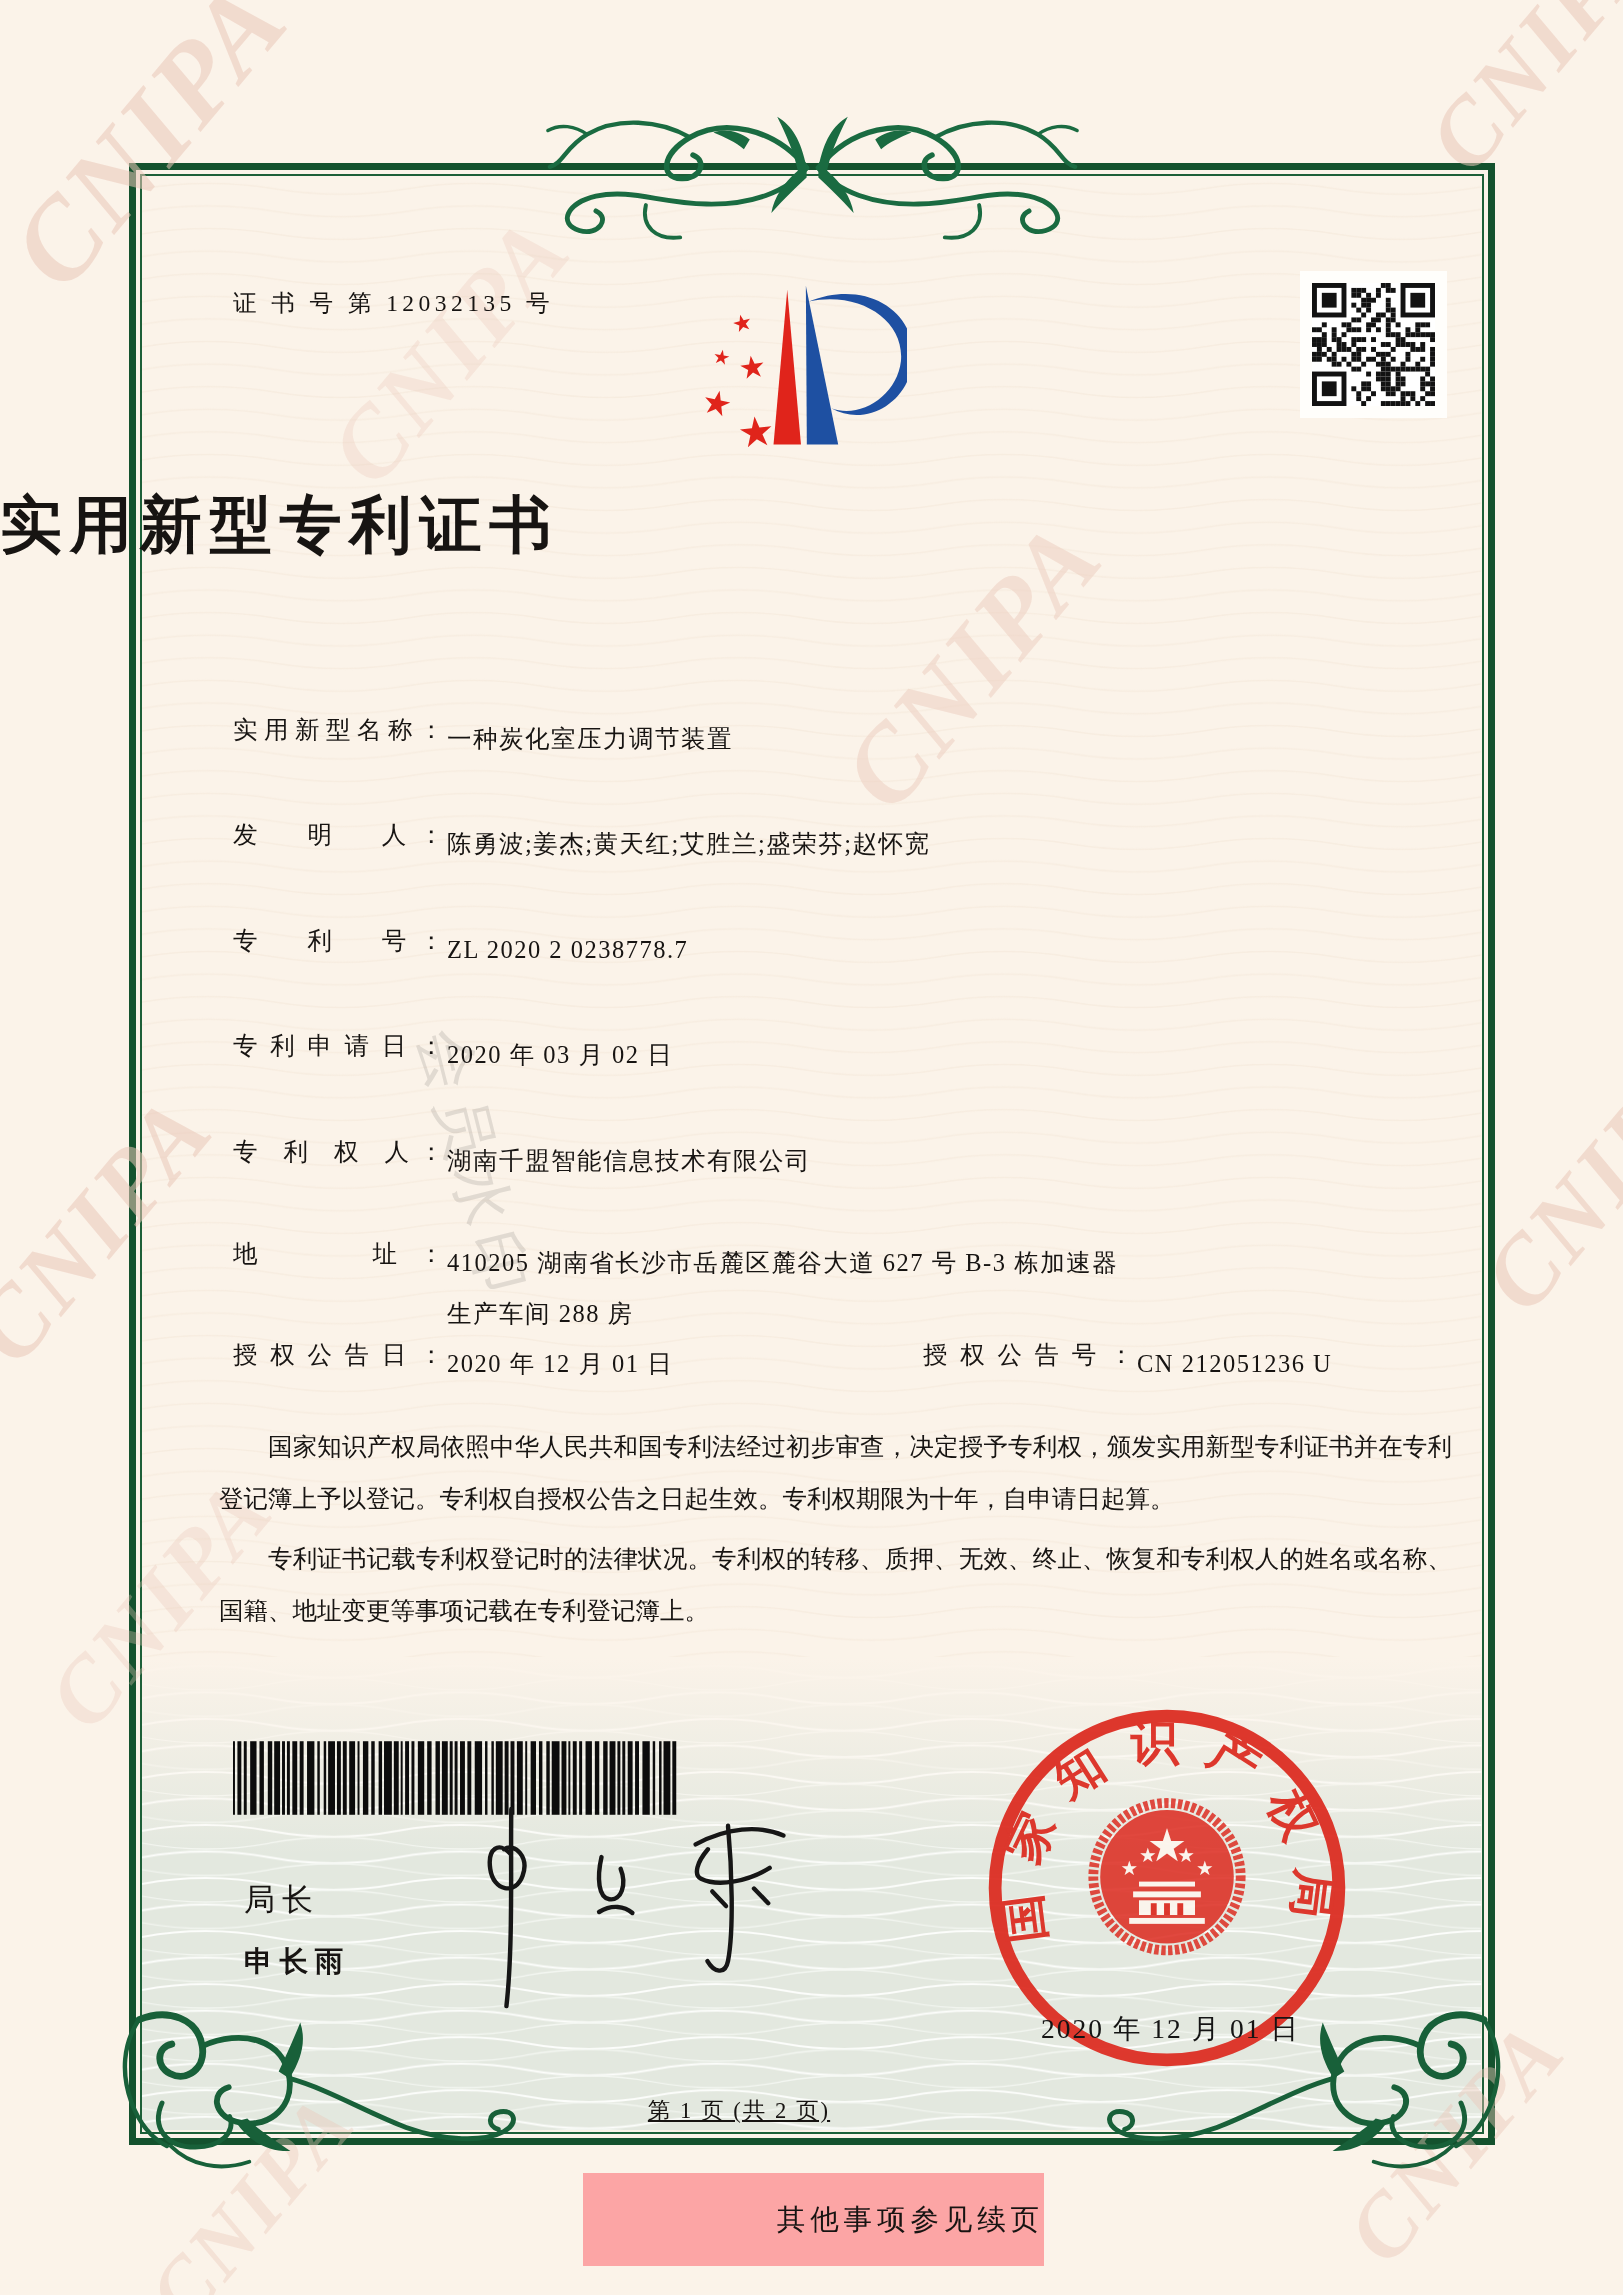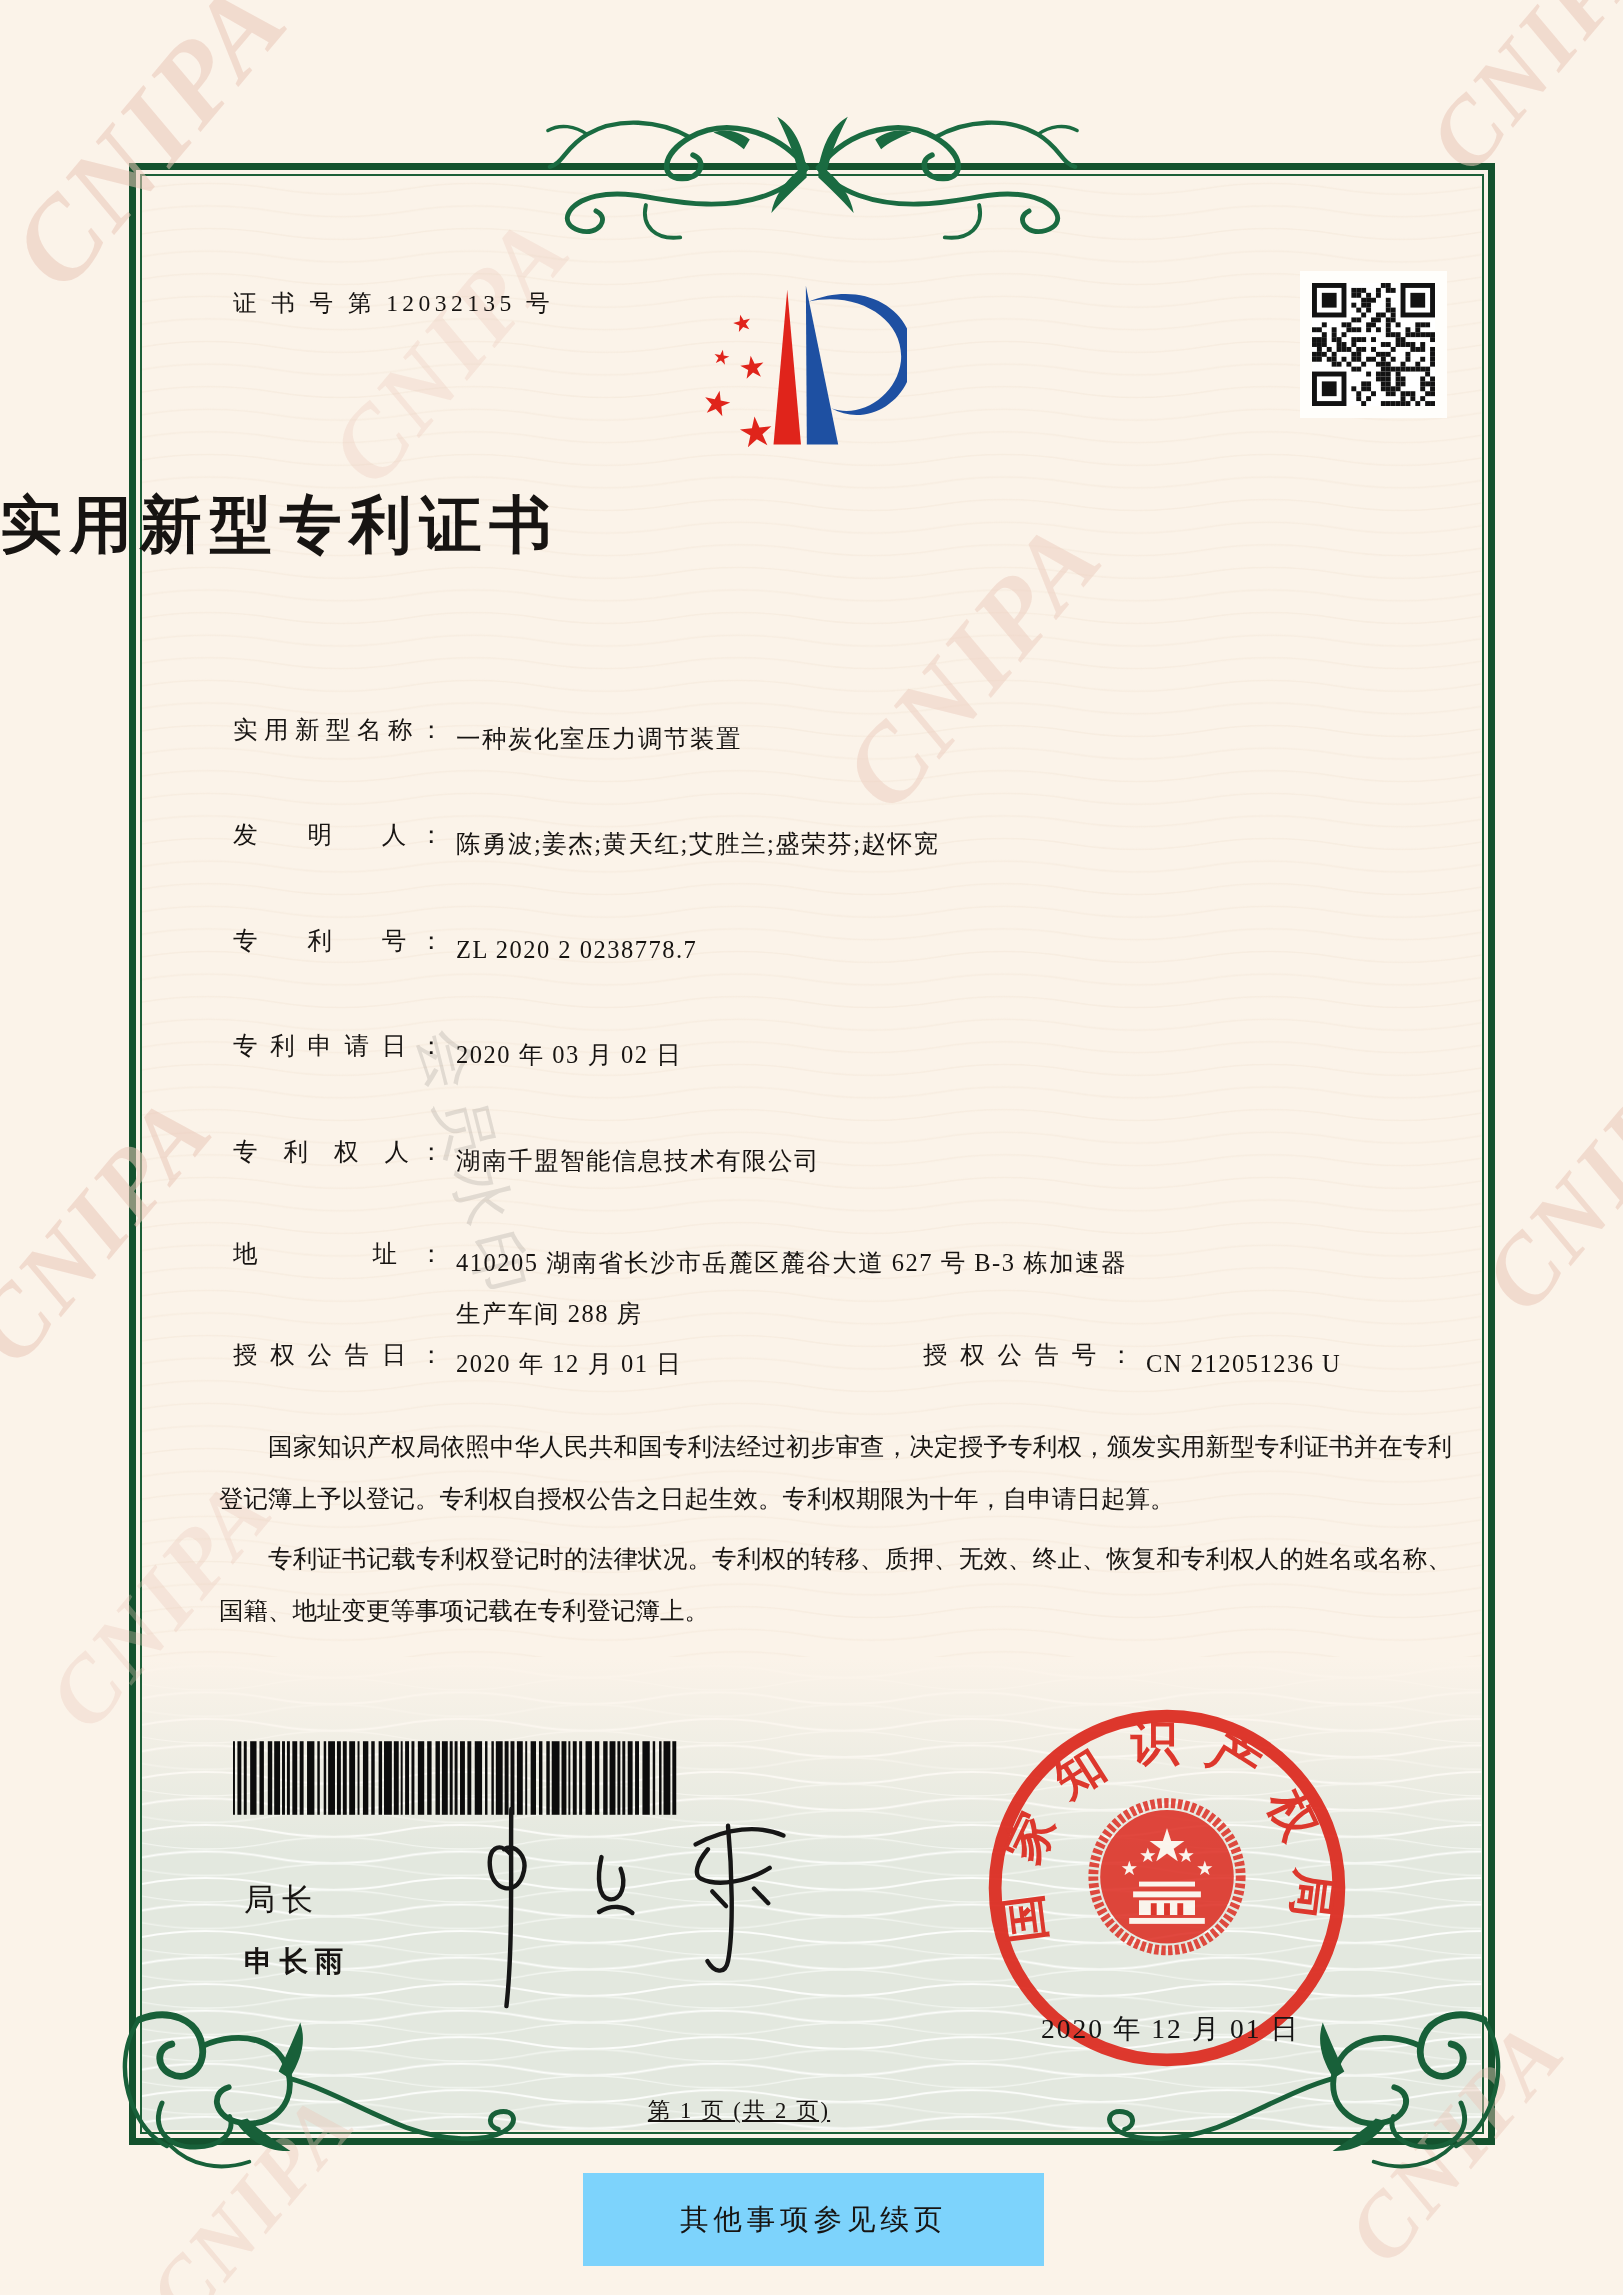--- a/index.html
+++ b/index.html
@@ -42,42 +42,42 @@
   .logo{position:absolute;left:691px;top:279px;width:216px;height:196px;z-index:4;}
   .qr{position:absolute;left:1300px;top:271px;width:147px;height:147px;background:#fffefb;z-index:4;
       display:flex;align-items:center;justify-content:center;}
   .title{position:absolute;left:0;right:0;top:483px;z-index:4;
          font-size:62px;font-weight:bold;letter-spacing:7.9px;}
 
   
   .frow{position:absolute;left:233px;width:1237px;z-index:4;font-size:24.5px;letter-spacing:1.5px;}
   .flabel{display:inline-block;width:212px;text-align:justify;text-align-last:justify;
           vertical-align:top;}
-  .fvalue{display:inline-block;margin-left:11px;vertical-align:top;line-height:51px;max-width:1001px;}
+  .fvalue{display:inline-block;margin-left:2px;vertical-align:top;line-height:51px;max-width:1001px;}
   .r1{top:713px}.r2{top:818px}.r3{top:924px}.r4{top:1029px}.r5{top:1135px}
   .r6{top:1237px}.r7{top:1338px}
   .pair2{position:absolute;left:690px;top:0;}
 
   
   .paras{position:absolute;left:211px;top:1413px;width:1249px;z-index:4;
          font-size:24.5px;line-height:52px;text-align:justify;}
   .paras p{margin:8px;text-indent:2em;}
 
   
   .barcode{position:absolute;left:233px;top:1741px;z-index:4;}
   .sig-role{position:absolute;left:244px;top:1879px;z-index:4;font-size:31px;font-weight:400;letter-spacing:6.9px;}
   .sig-name{position:absolute;left:244px;top:1943px;z-index:4;font-size:28.5px;font-weight:700;letter-spacing:6.9px;}
   .signature{position:absolute;left:452px;top:1794px;z-index:4;}
   .seal{position:absolute;left:973px;top:1694px;z-index:5;}
   .seal-date{position:absolute;left:994px;top:2011px;width:353px;z-index:6;text-align:center;
              font-size:27.5px;letter-spacing:2px;color:#141414;}
   .page-info{position:absolute;left:129px;width:1220px;top:2095px;z-index:4;text-align:center;
              font-size:22.6px;letter-spacing:2px;text-decoration:underline;}
-  .cont-box{position:absolute;left:583px;top:2173px;width:461px;height:93px;background:#7dd3fc;
-            z-index:2;display:flex;align-items:center;justify-content:center;}
+  .cont-box{position:absolute;left:583px;top:2173px;width:461px;height:93px;background:#fca5a5;
+            z-index:2;display:flex;align-items:center;justify-content:flex-end;}
   .cont-box span{font-size:28.5px;letter-spacing:4.9px;}
 </style>
 </head>
 <body>
 
 <div class="page">
 
   <span class="wm wm1">CNIPA</span>
   <span class="wm wm2">CNIPA</span>
   <span class="wm wm3">CNIPA</span>

